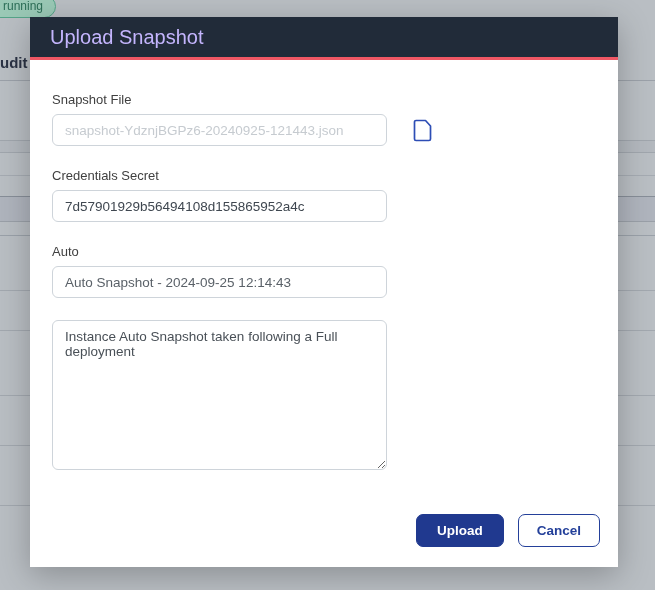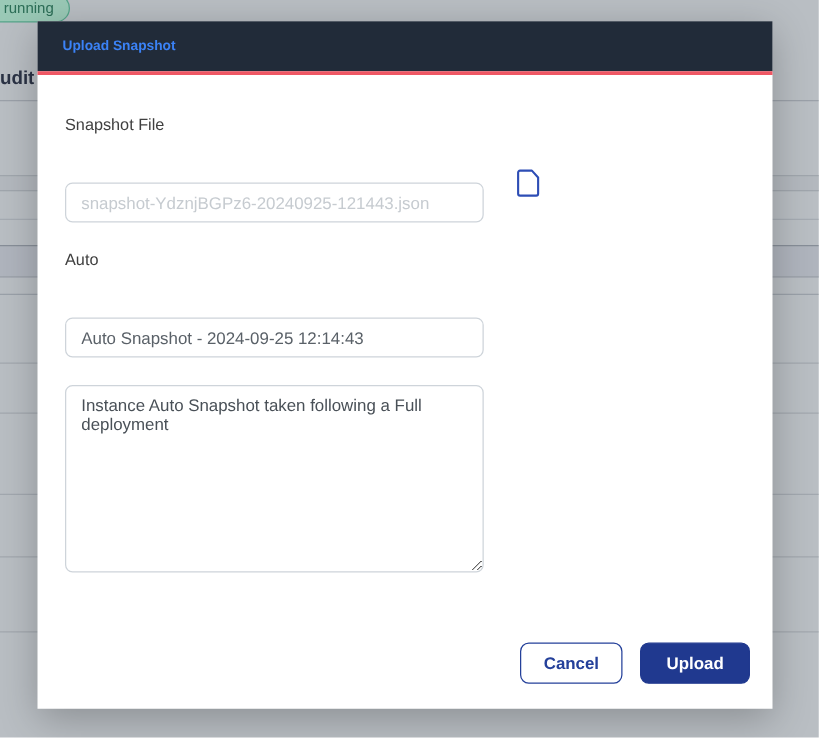--- a/index.html
+++ b/index.html
@@ -39,40 +39,39 @@
     box-shadow: 0 8px 30px rgba(0,0,0,0.25);
     display: flex; flex-direction: column;
   }
   .modal-header {
     background: #212b39;
     height: 40px;
     display: flex; align-items: center;
     padding: 0 20px;
     flex: 0 0 auto;
   }
-  .modal-title { color: #3b82f6; font-size: 11px; font-weight: 700; }
+  .modal-title { color: #c4b5fd; font-size: 20px; font-weight: 400; }
   .modal-accent { height: 3px; background: #ef5764; flex: 0 0 auto; }
 
   .modal-body { flex: 1 1 auto; padding: 32px 22px 0 22px; }
 
   .field-group { margin-bottom: 22px; }
   .field-label {
     display: block;
     font-size: 13px; color: #404040; font-weight: 400;
     margin-bottom: 7px;
   }
   .text-input {
     width: 335px; height: 32px;
     border: 1px solid #ced4da; border-radius: 6px;
     padding: 4px 12px;
     font-family: "Liberation Sans", "DejaVu Sans", sans-serif;
     font-size: 13.5px; color: #495057;
     background: #ffffff;
     outline: none;
-    margin-top: 32px;
   }
   .text-input:disabled {
     background: #ffffff; color: #c6cbd0;
     -webkit-text-fill-color: #c6cbd0;
   }
   .text-input::placeholder { color: #c6cbd0; opacity: 1; }
 
   .file-row { display: flex; align-items: center; gap: 26px; }
   .file-icon-btn {
     background: none; border: none; cursor: pointer;
@@ -152,30 +151,34 @@
         <button class="file-icon-btn">
           <span style="display:flex;">
             <svg width="19" height="23" viewBox="0 0 19 23" fill="none">
               <path d="M3 1.5 h9.5 L17.5 7 v13 a1.5 1.5 0 0 1 -1.5 1.5 H3 a1.5 1.5 0 0 1 -1.5 -1.5 V3 a1.5 1.5 0 0 1 1.5 -1.5 Z" stroke="#2d4db5" stroke-width="1.7" stroke-linejoin="round"></path>
             </svg>
           </span>
         </button>
       </div>
     </div>
 
+    <div class="field-group">
+      <label class="field-label">Credentials Secret</label>
+      <input type="text" class="text-input" style="color: rgb(63, 71, 80);" value="7d57901929b56494108d155865952a4c">
+    </div>
 
     <div class="field-group">
       <label class="field-label">Auto</label>
       <input type="text" class="text-input" style="color: rgb(90, 97, 104);" value="Auto Snapshot - 2024-09-25 12:14:43">
     </div>
 
     <div class="field-group">
       <textarea class="textarea-input" style="">Instance Auto Snapshot taken following a Full deployment</textarea>
     </div>
 
   </div>
 
   <div class="modal-footer">
+    <button class="btn btn-upload">Upload</button>
     <button class="btn btn-cancel">Cancel</button>
-    <button class="btn btn-upload">Upload</button>
   </div>
 
 </div>
 
 </body></html>

